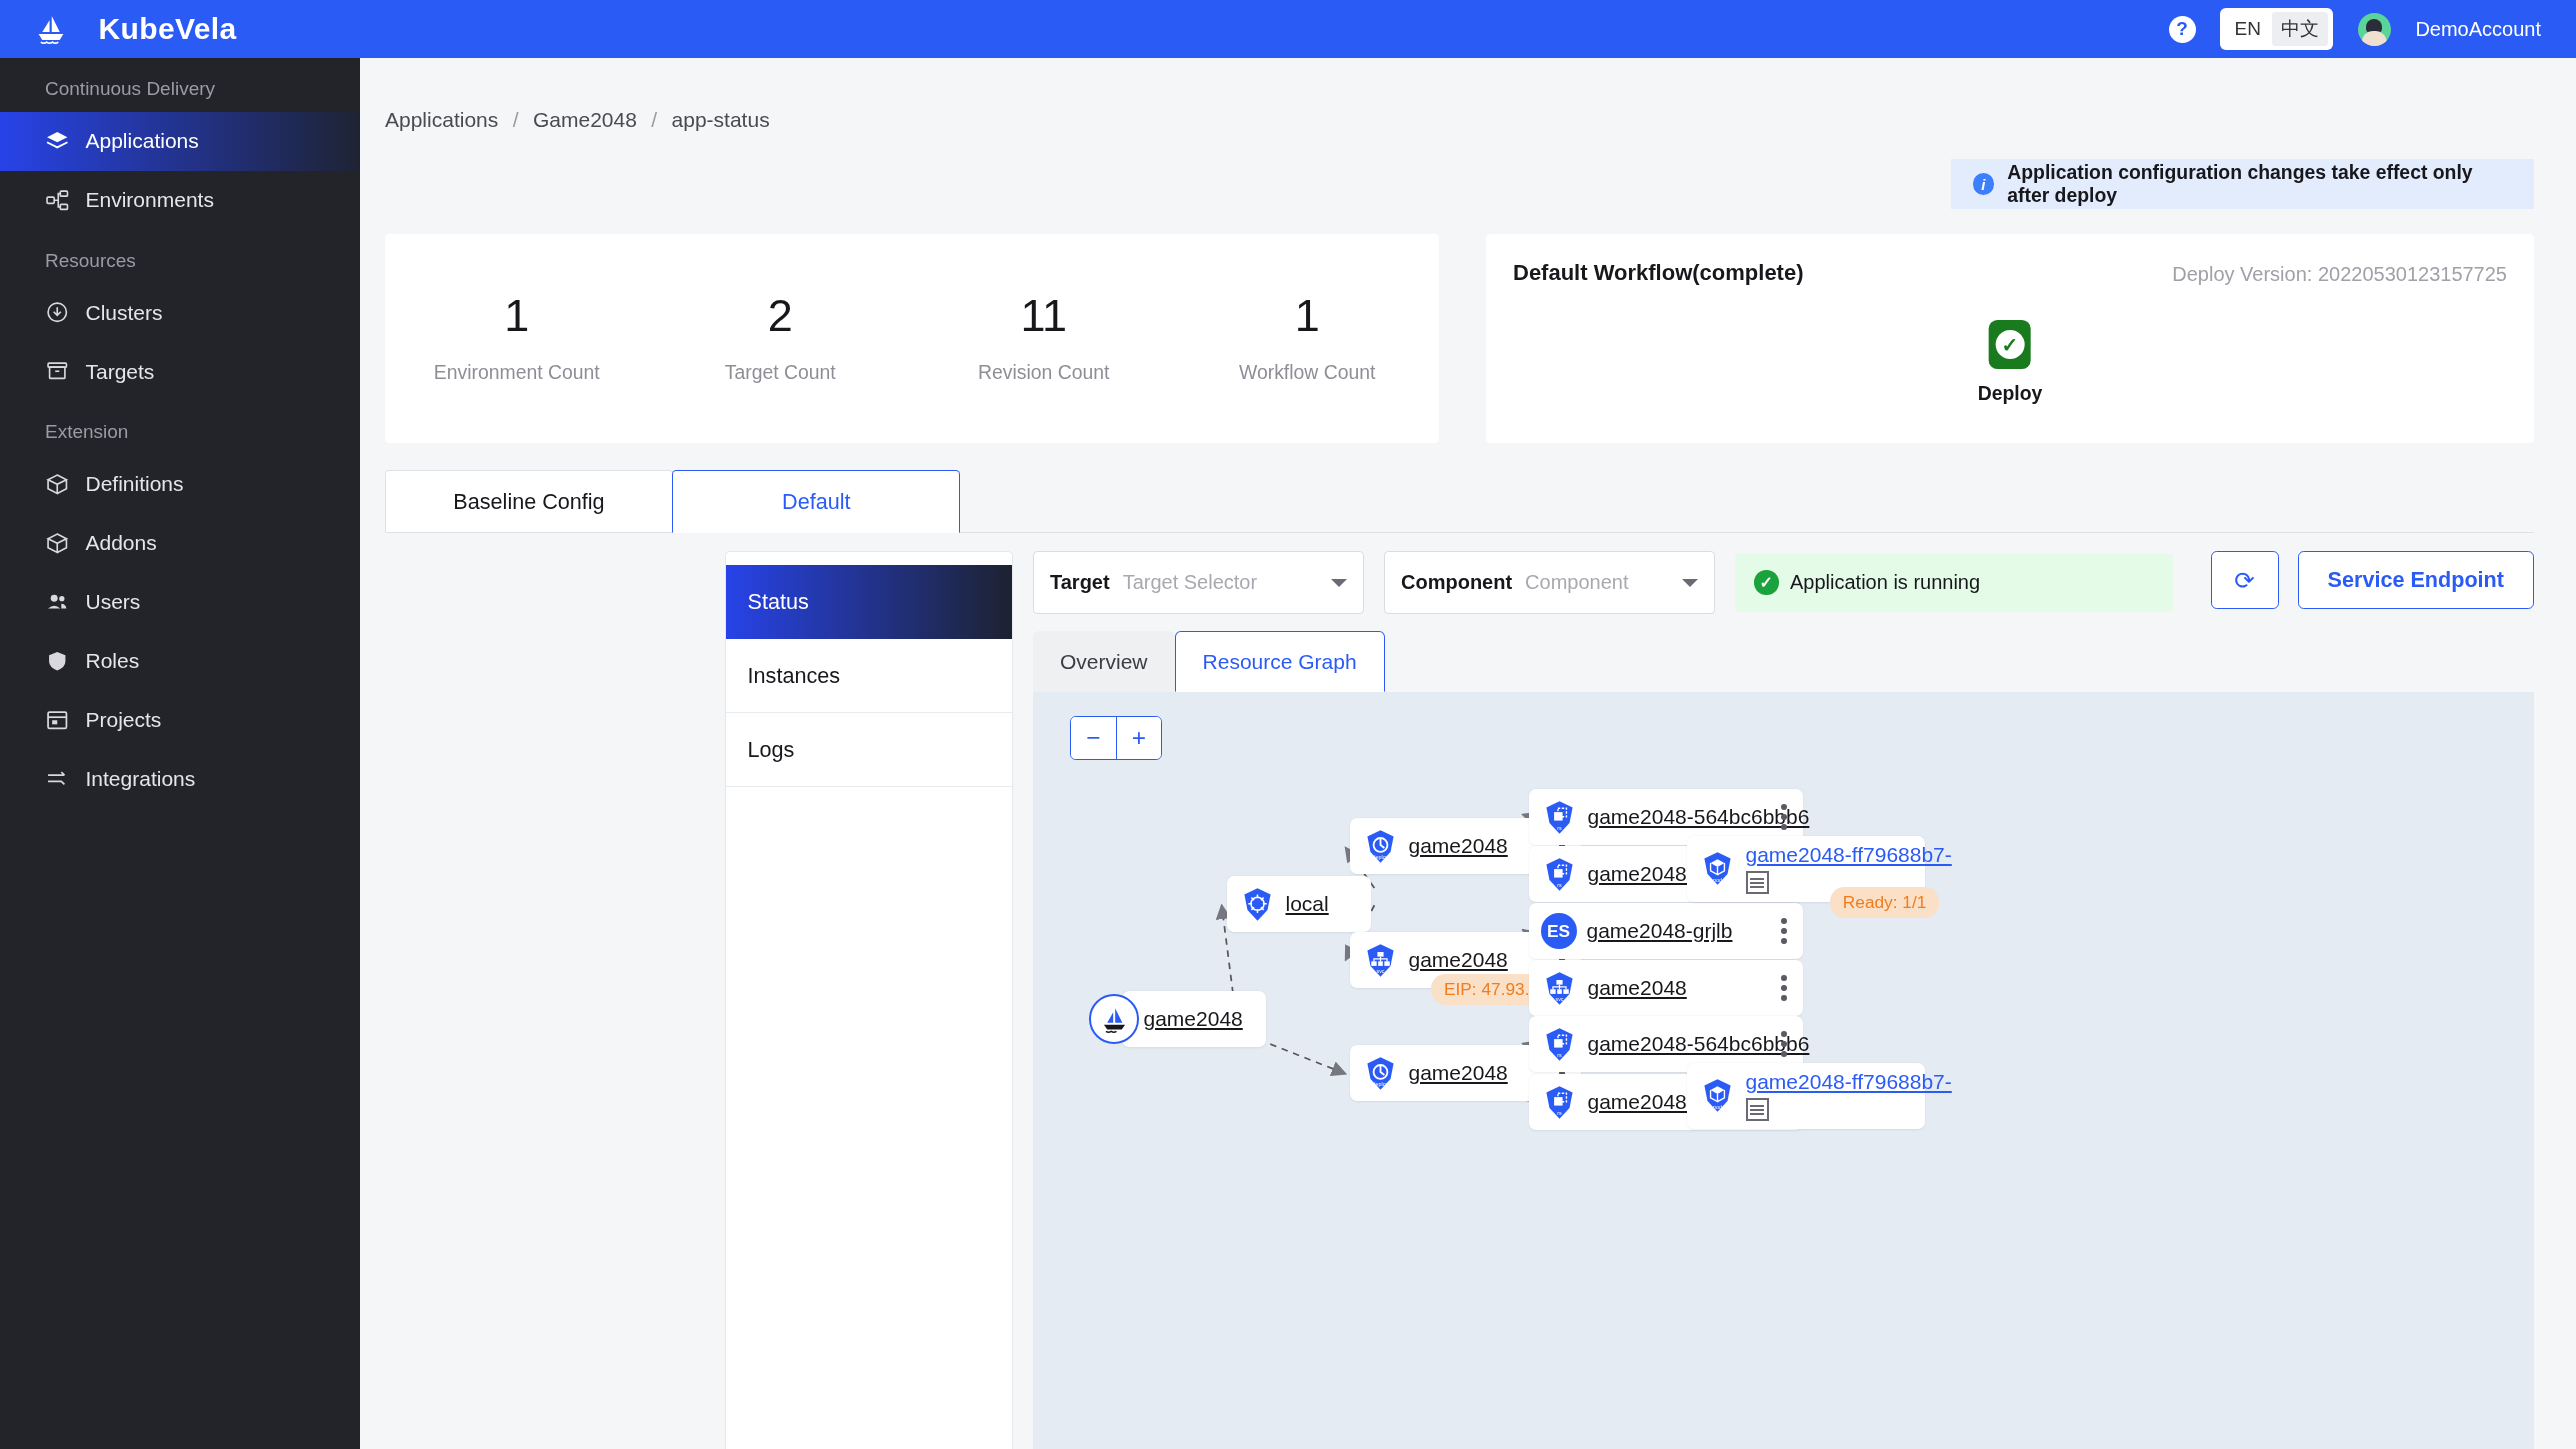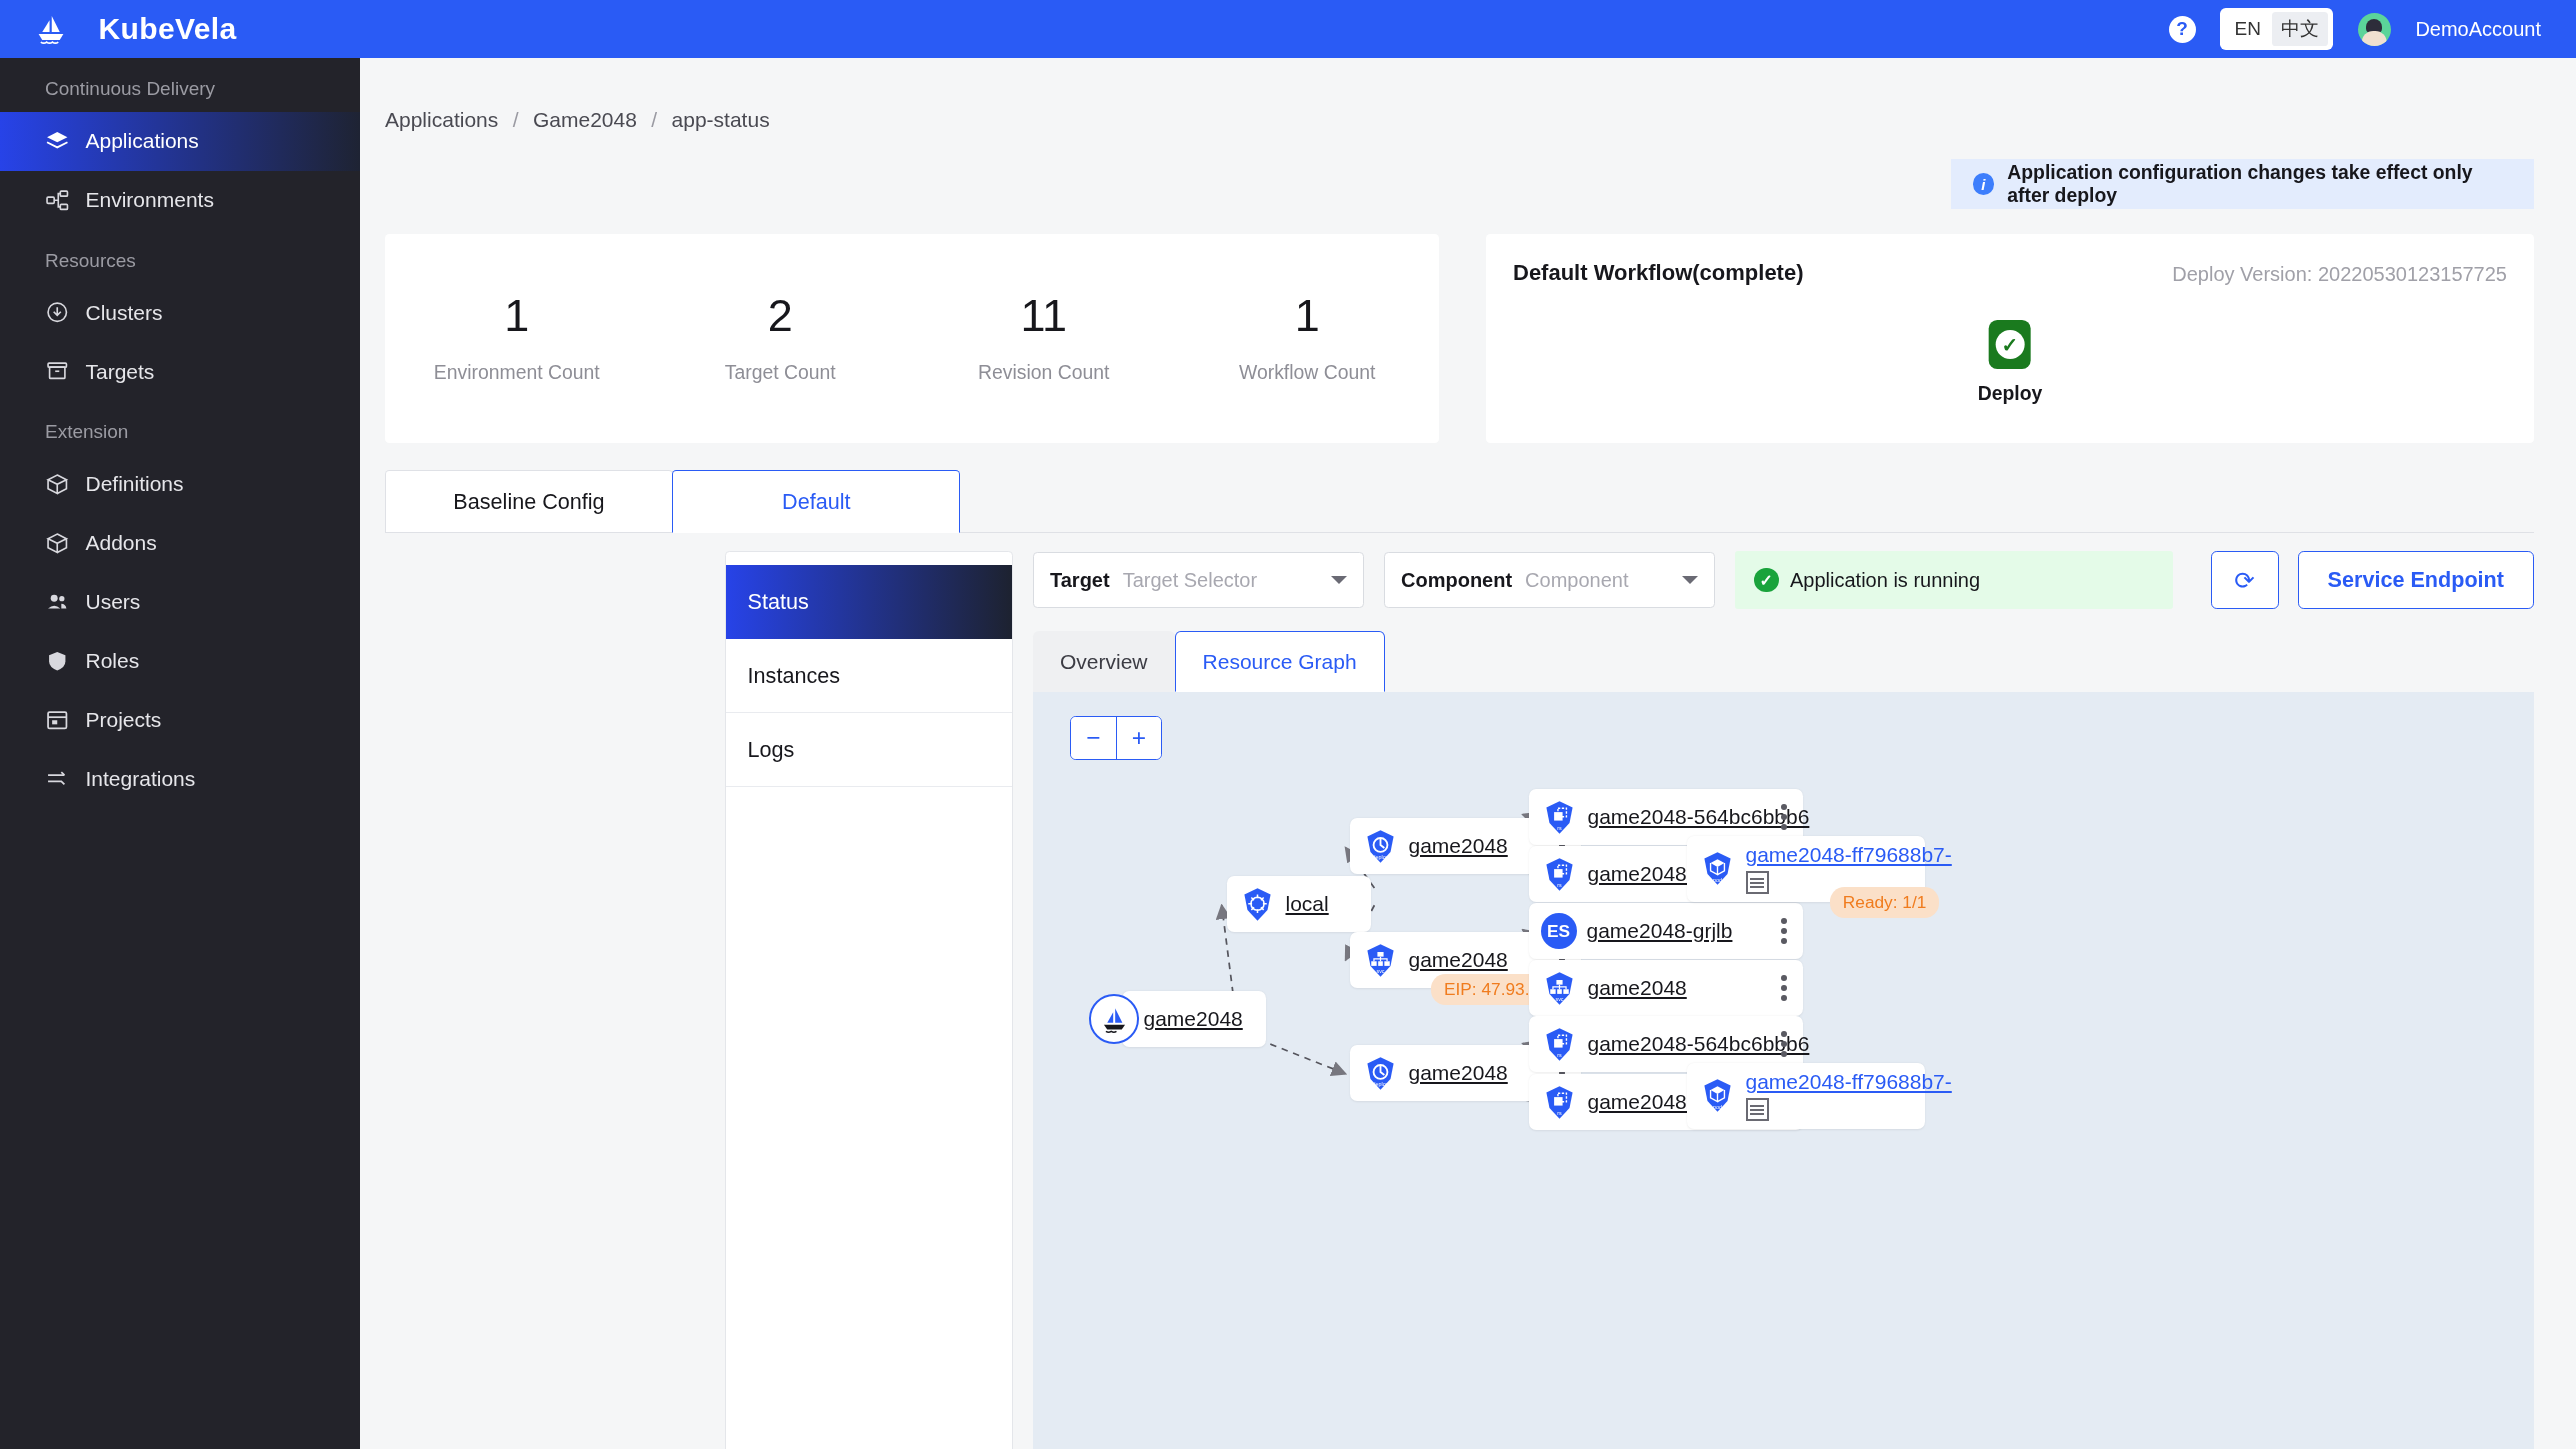--- a/index.html
+++ b/index.html
@@ -137,21 +137,21 @@
     font-size: 21.6px; color: #17171c; border-bottom: 0.7px solid #e9ebef;
   }
   .sp-item.active {
     background: linear-gradient(90deg, #2743e8 0%, #1d2230 100%);
     color: #fff; font-weight: 400; border-bottom: none; margin-top: 13px;
   }
 
   
   .toolbar { position: absolute; left: 693px; top: 493px; display: flex; align-items: center; gap: 20px; }
   .selector {
-    width: 331px; height: 56px; background: #fff; border: 0.7px solid #d9dce1;
+    width: 331px; height: 63px; background: #fff; border: 0.7px solid #d9dce1;
     border-radius: 4.3px; display: flex; align-items: center; padding: 16px 16px; gap: 13px;
   }
   .sel-label { font-size: 20px; color: #17171c; font-weight: 600; white-space: nowrap; }
   .sel-ph { font-size: 20px; color: #a8a8b0; flex: 1; overflow: hidden; white-space: nowrap; }
   .chev { width: 0; height: 0; border-left: 8px solid transparent; border-right: 8px solid transparent; border-top: 8.6px solid #6a6a74; flex: none; }
   .status-pill {
     width: 438px; height: 58px; background: #e4fbe8; display: flex;
     align-items: center; gap: 11.5px; padding: 0 19px; border-radius: 2.9px;
   }
   .ok-ico {

